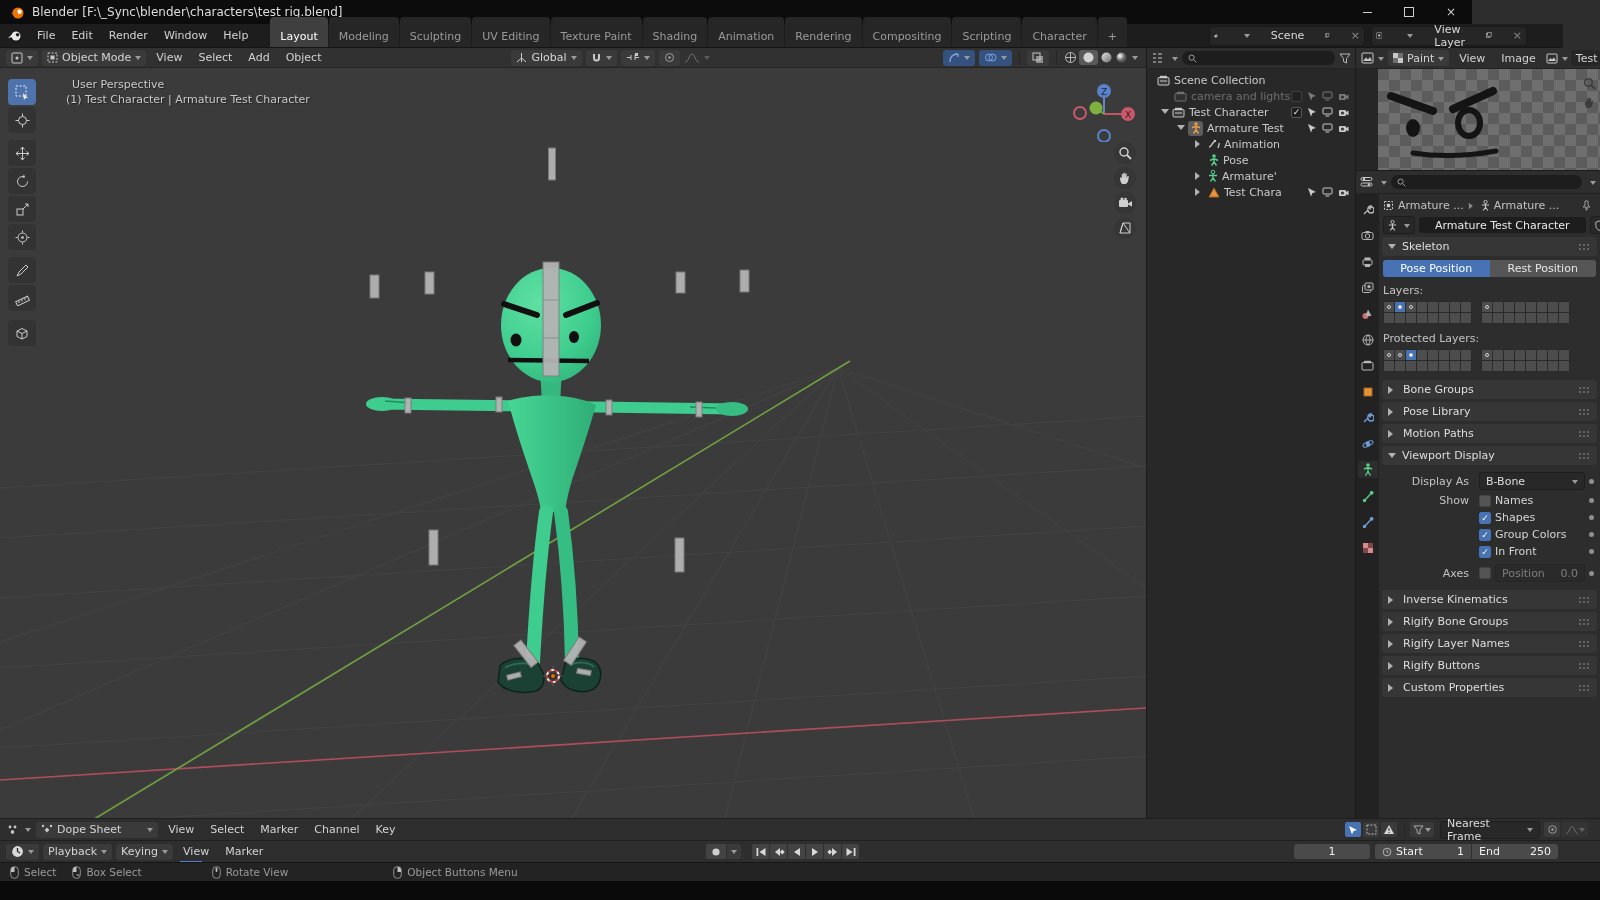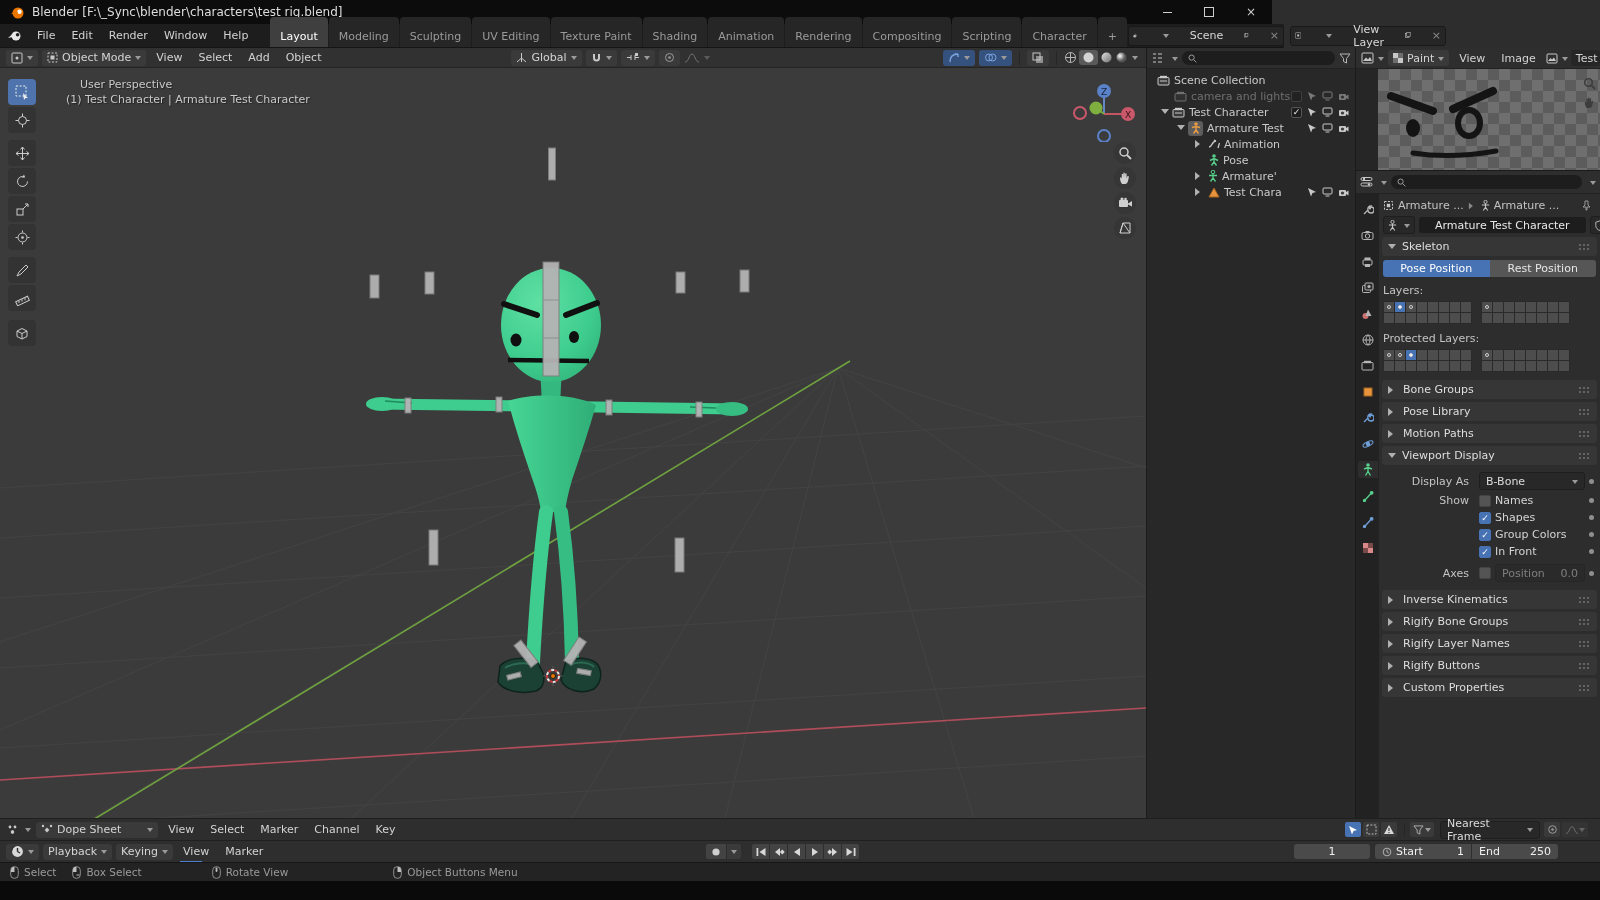--- a/index.html
+++ b/index.html
@@ -4,24 +4,24 @@
 <style>
   html,body{margin:0;padding:0;background:#000;}
   body{width:1600px;height:900px;overflow:hidden;font-family:"DejaVu Sans",sans-serif;}
   .app{position:relative;width:1600px;height:900px;background:#2d2d2d;font-size:11px;color:#d4d4d4;overflow:hidden;}
   .abs{position:absolute;}
   .mi{padding:0 8px;color:#d2d2d2;cursor:default;white-space:nowrap;}
   .tri-d{width:0;height:0;border:3px solid transparent;border-top:4px solid #9a9a9a;margin:4px 0 0 4px;display:inline-block;}
   .tri-r{width:0;height:0;border:4px solid transparent;border-left:5px solid #b0b0b0;display:inline-block;}
   .tri-dn{width:0;height:0;border:4px solid transparent;border-top:5px solid #b0b0b0;display:inline-block;margin-top:3px;}
   
-  #titlebar{left:0;top:0;width:1272px;height:24px;background:#0c0c0c;display:flex;align-items:center;color:#dedede;font-size:12px;}
+  #titlebar{left:0;top:0;width:1472px;height:24px;background:#0c0c0c;display:flex;align-items:center;color:#dedede;font-size:12px;}
   .winbtn{width:42px;height:24px;display:flex;align-items:center;justify-content:center;color:#cfcfcf;}
   
-  #topbar{left:0;top:24px;width:1284px;height:24px;background:#1d1d1d;display:flex;align-items:center;border-bottom:1px solid #151515;box-sizing:border-box;}
+  #topbar{left:0;top:24px;width:1563px;height:24px;background:#1d1d1d;display:flex;align-items:center;border-bottom:1px solid #151515;box-sizing:border-box;}
   .wtab{padding:13px 10px 4px;margin-right:1px;background:#262626;color:#9a9a9a;border-radius:4px 4px 0 0;white-space:nowrap;}
   .wtab.active{background:#3f3f3f;color:#fff;}
   .idfield{background:#262626;border:1px solid #191919;border-radius:3px;height:18px;display:flex;align-items:center;padding:0 4px;gap:21px;color:#d8d8d8;}
   
   #vp-header{left:0;top:48px;width:1146px;height:20px;background:#313131;border-bottom:1px solid #242424;box-sizing:border-box;display:flex;align-items:center;}
   .hbtn{background:#3a3a3a;border-radius:3px;height:16px;display:flex;align-items:center;padding:0 5px;gap:4px;margin:0 2px;}
   #vp-canvas{left:0;top:68px;width:1146px;height:750px;background:#3b3b3b;}
   .ovl{color:#c9c9c9;text-shadow:1px 1px 1px #222;font-size:11px;}
   .tool{width:28px;height:26px;background:#333333;border-radius:4px;margin:1px 0;display:flex;align-items:center;justify-content:center;}
   .tool.active{background:#4f74ad;}
@@ -365,21 +365,21 @@
         <circle cx="553" cy="608" r="6" fill="none" stroke="#e8e8e8" stroke-width="2" stroke-dasharray="3.2 3.2"></circle>
         <circle cx="553" cy="608" r="6" fill="none" stroke="#c63b3b" stroke-width="2" stroke-dasharray="3.2 3.2" stroke-dashoffset="3.2"></circle>
         <line x1="553" y1="598" x2="553" y2="601" stroke="#5a5a5a"></line>
           <line x1="553" y1="615" x2="553" y2="618" stroke="#5a5a5a"></line>
         <line x1="543" y1="608" x2="546" y2="608" stroke="#5a5a5a"></line>
           <line x1="560" y1="608" x2="563" y2="608" stroke="#5a5a5a"></line>
         <circle cx="553" cy="608" r="2.5" fill="#ea7600" stroke="#202020" stroke-width="1"></circle>
       </g>
     </svg>
 
-    <div class="abs ovl" style="left:80px;top:10px">User Perspective</div>
+    <div class="abs ovl" style="left:72px;top:10px">User Perspective</div>
     <div class="abs ovl" style="left:66px;top:25px">(1) Test Character | Armature Test Character</div>
 
     <div class="abs" style="left:8px;top:10px;display:flex;flex-direction:column">
       <div class="tool active">
           <svg width="15" height="15" viewBox="0 0 15 15">
             <rect x="1" y="1" width="10" height="10" fill="none" stroke="#eee" stroke-dasharray="2 1.6"></rect>
             <path d="M8,8 L13,13 L10.5,13 L9,15 Z" fill="#eee"></path>
           </svg>
         </div>
       <div class="tool">

